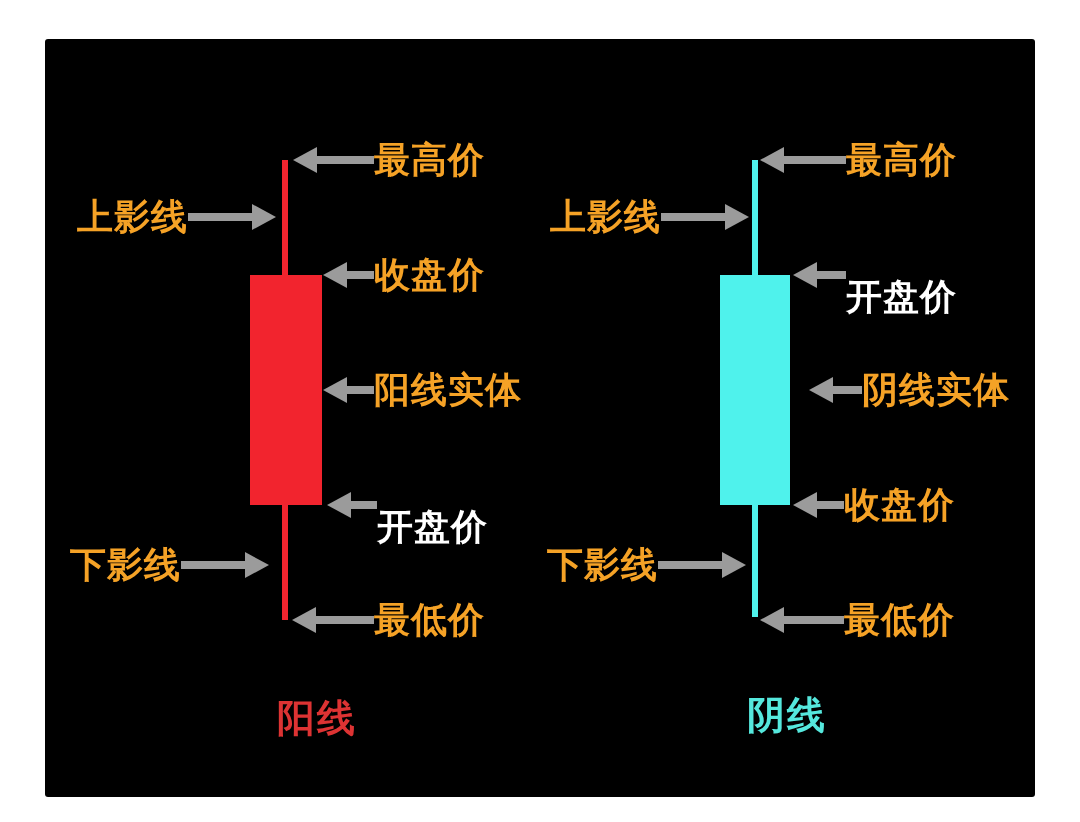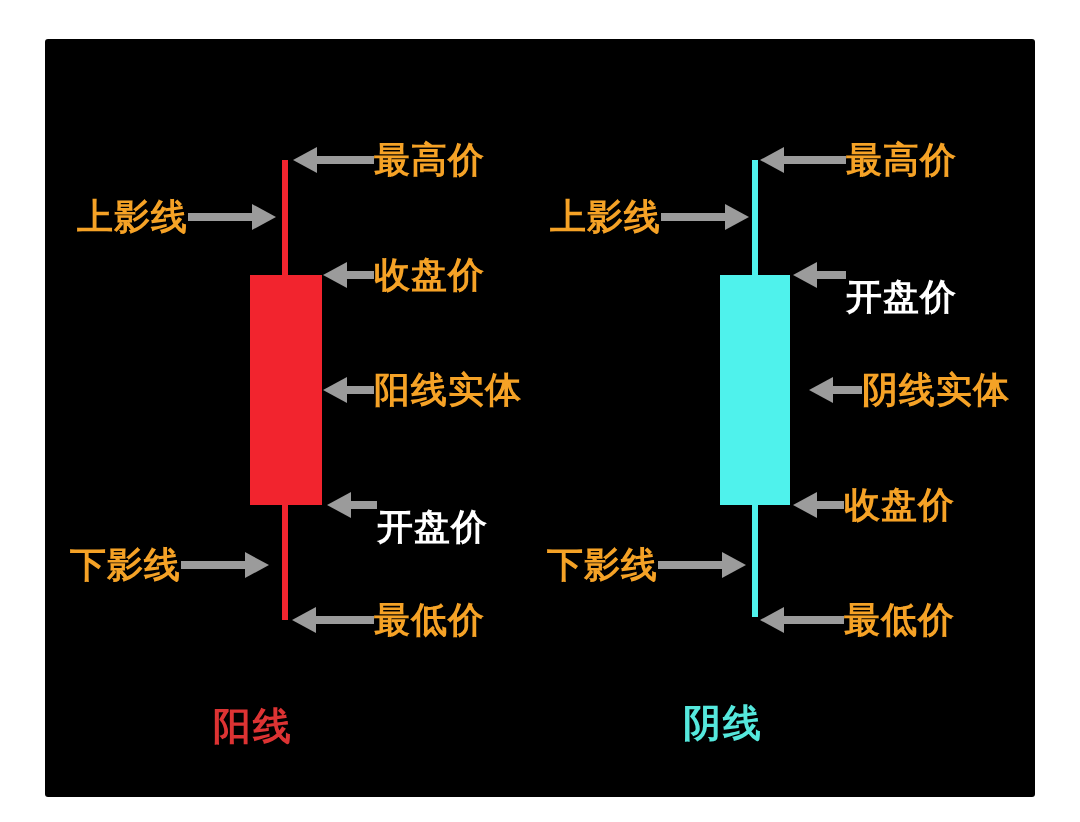--- a/index.html
+++ b/index.html
@@ -32,22 +32,22 @@
   .txt{font-size:36px;font-weight:bold;letter-spacing:1px;line-height:44px;}
   .txt.orange{color:var(--orange-label);}
   .txt.white{color:var(--white-label);margin-top:44px;}
   .shaft{height:8px;background:var(--arrow);display:inline-block;}
   .head{width:0;height:0;display:inline-block;
     border-top:13px solid transparent;border-bottom:13px solid transparent;}
   .head.pt-left{border-right:24px solid var(--arrow);}
   .head.pt-right{border-left:24px solid var(--arrow);}
   
   .name-label{
-    position:absolute;width:144px;height:44px;text-align:left;
-    font-size:38px;font-weight:bold;letter-spacing:2px;line-height:44px;margin-top:8px;
+    position:absolute;width:144px;height:44px;text-align:right;
+    font-size:38px;font-weight:bold;letter-spacing:2px;line-height:44px;
   }
   .name-label.yang{color:var(--yang-name-red);}
   .name-label.yin{color:var(--yin-name-cyan);font-family:Liberation Mono, monospace;}
 </style>
 </head>
 <body>
 
 <div class="panel">
 
   <div class="wick yang" style="left:237px;top:121px;height:460px;"></div>

